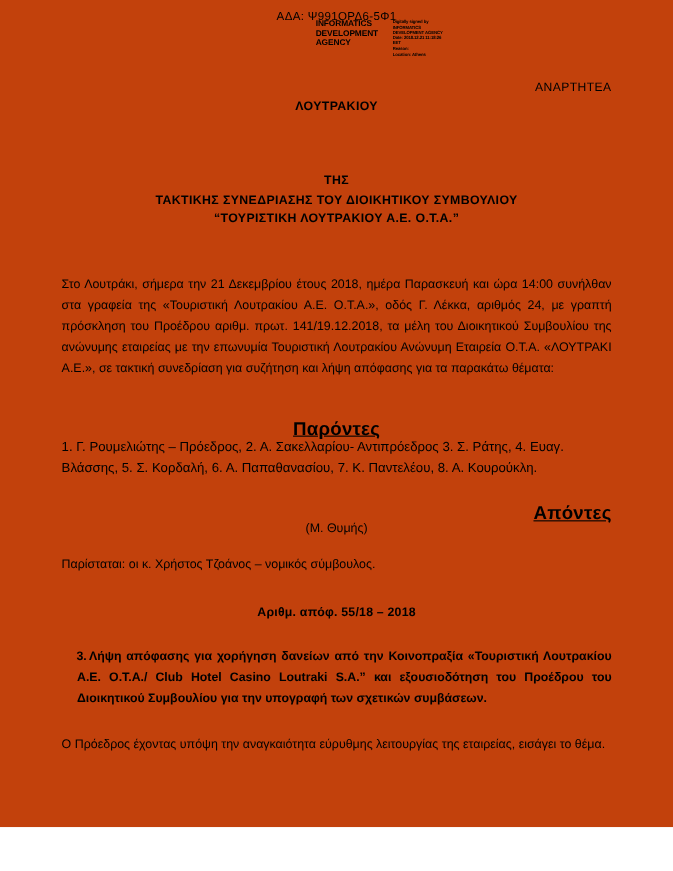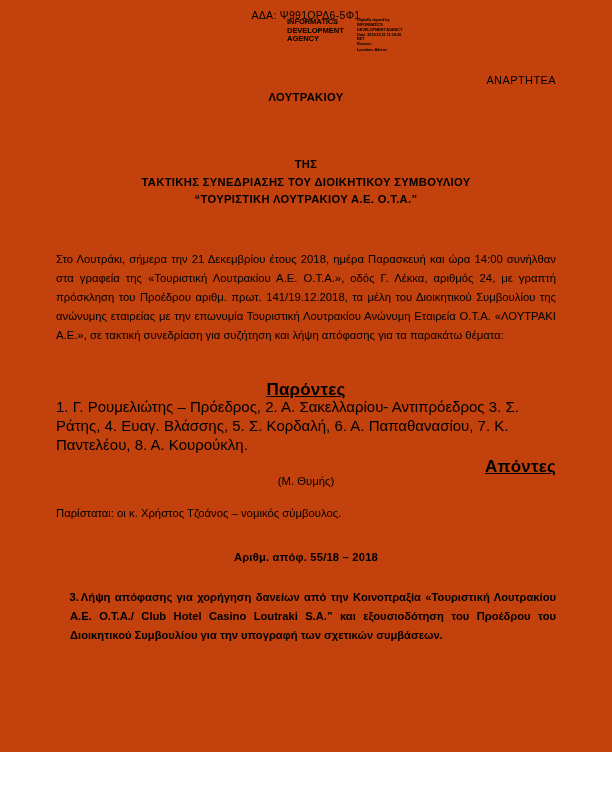--- a/index.html
+++ b/index.html
@@ -105,21 +105,21 @@
     text-decoration: underline;
     letter-spacing: 0.2px;
   }
   #h-parontes { top: 380px; }
   #h-apontes  { top: 457px; text-align: right; }
 
   .names {
     position: absolute;
     left: 56px;
     width: 500px;
-    font-size: 15px;
+    font-size: 12px;
     line-height: 19px;
     text-align: left;
   }
   #p-parontes { top: 397px; }
 
   .absent-name {
     position: absolute;
     left: 56px;
     width: 500px;
     top: 475px;
@@ -196,14 +196,15 @@
   <div class="absent-name">(Μ. Θυμής)</div>
 
   <div class="body-text" id="p-paristatai">Παρίσταται: οι κ. Χρήστος Τζοάνος – νομικός σύμβουλος.</div>
 
   <div class="decision-no">Αριθμ. απόφ. 55/18 – 2018</div>
 
   <div class="decision-item">
     <span class="lead">3.</span><span>Λήψη απόφασης για χορήγηση δανείων από την Κοινοπραξία «Τουριστική Λουτρακίου Α.Ε. Ο.Τ.Α./ Club Hotel Casino Loutraki S.A.” και εξουσιοδότηση του Προέδρου του Διοικητικού Συμβουλίου για την υπογραφή των σχετικών συμβάσεων.</span>
   </div>
 
+  <div class="body-text" id="p-closing">Ο Πρόεδρος έχοντας υπόψη την αναγκαιότητα εύρυθμης λειτουργίας της εταιρείας, εισάγει το θέμα.</div>
 
 </div>
 
 </body></html>

